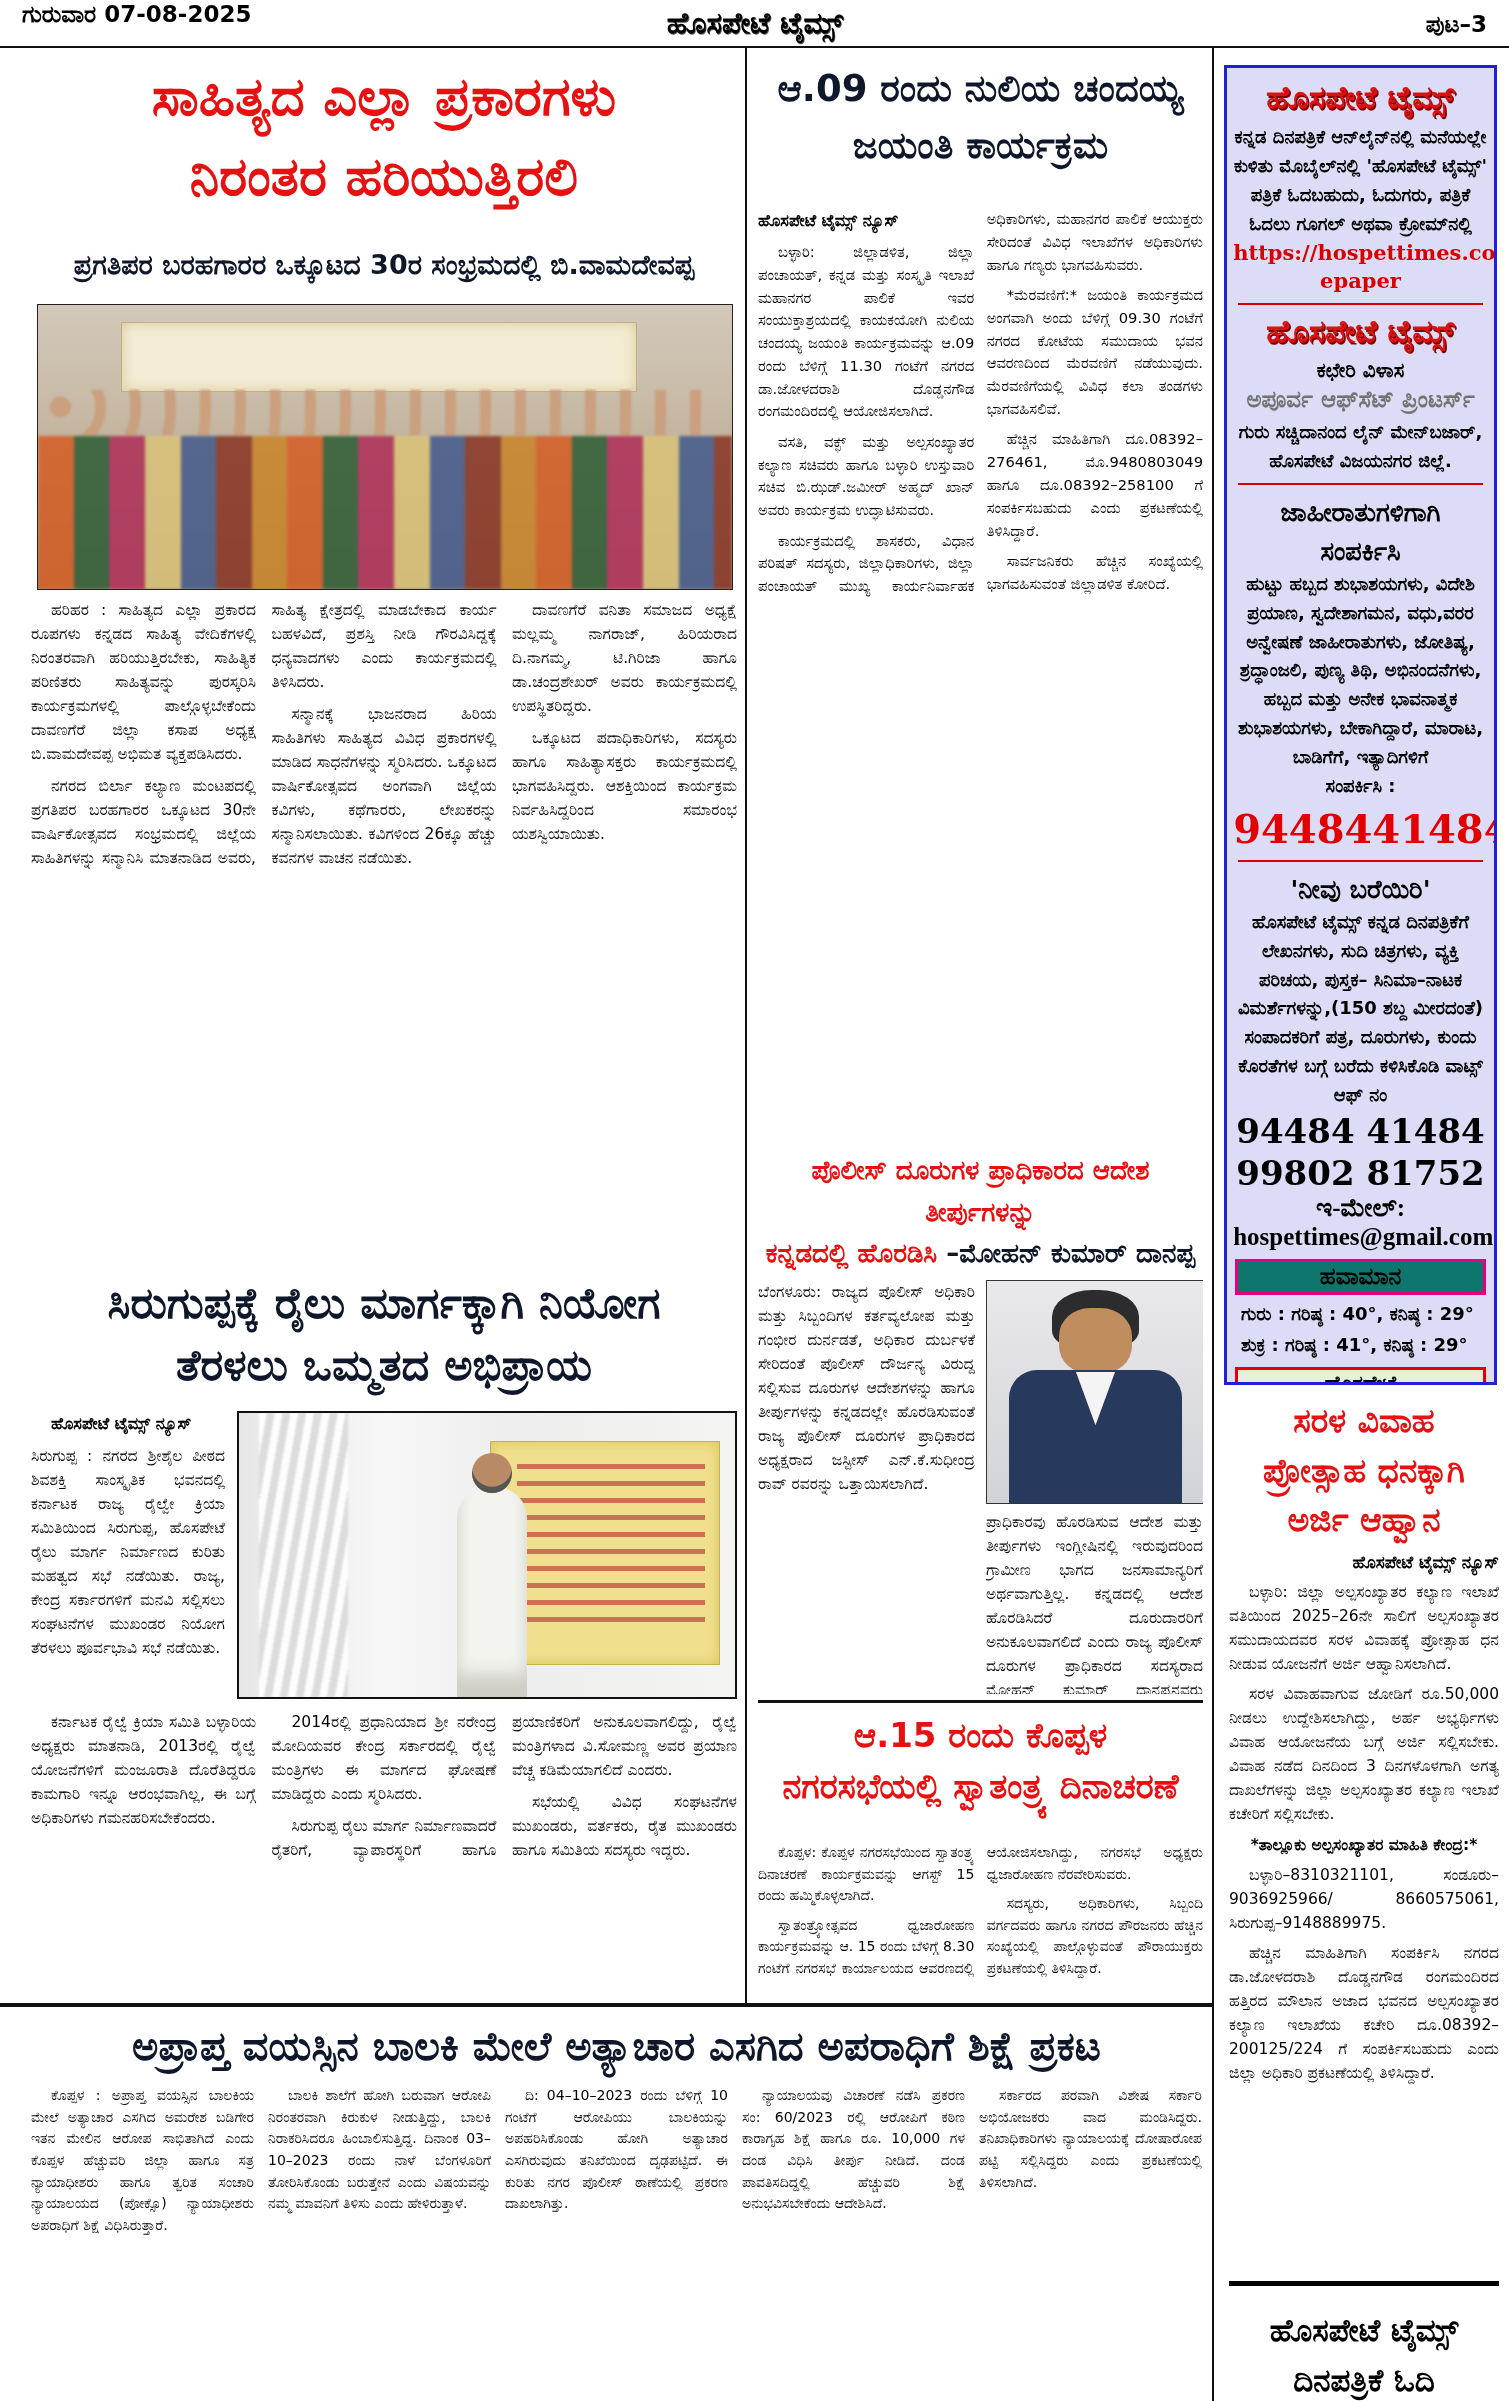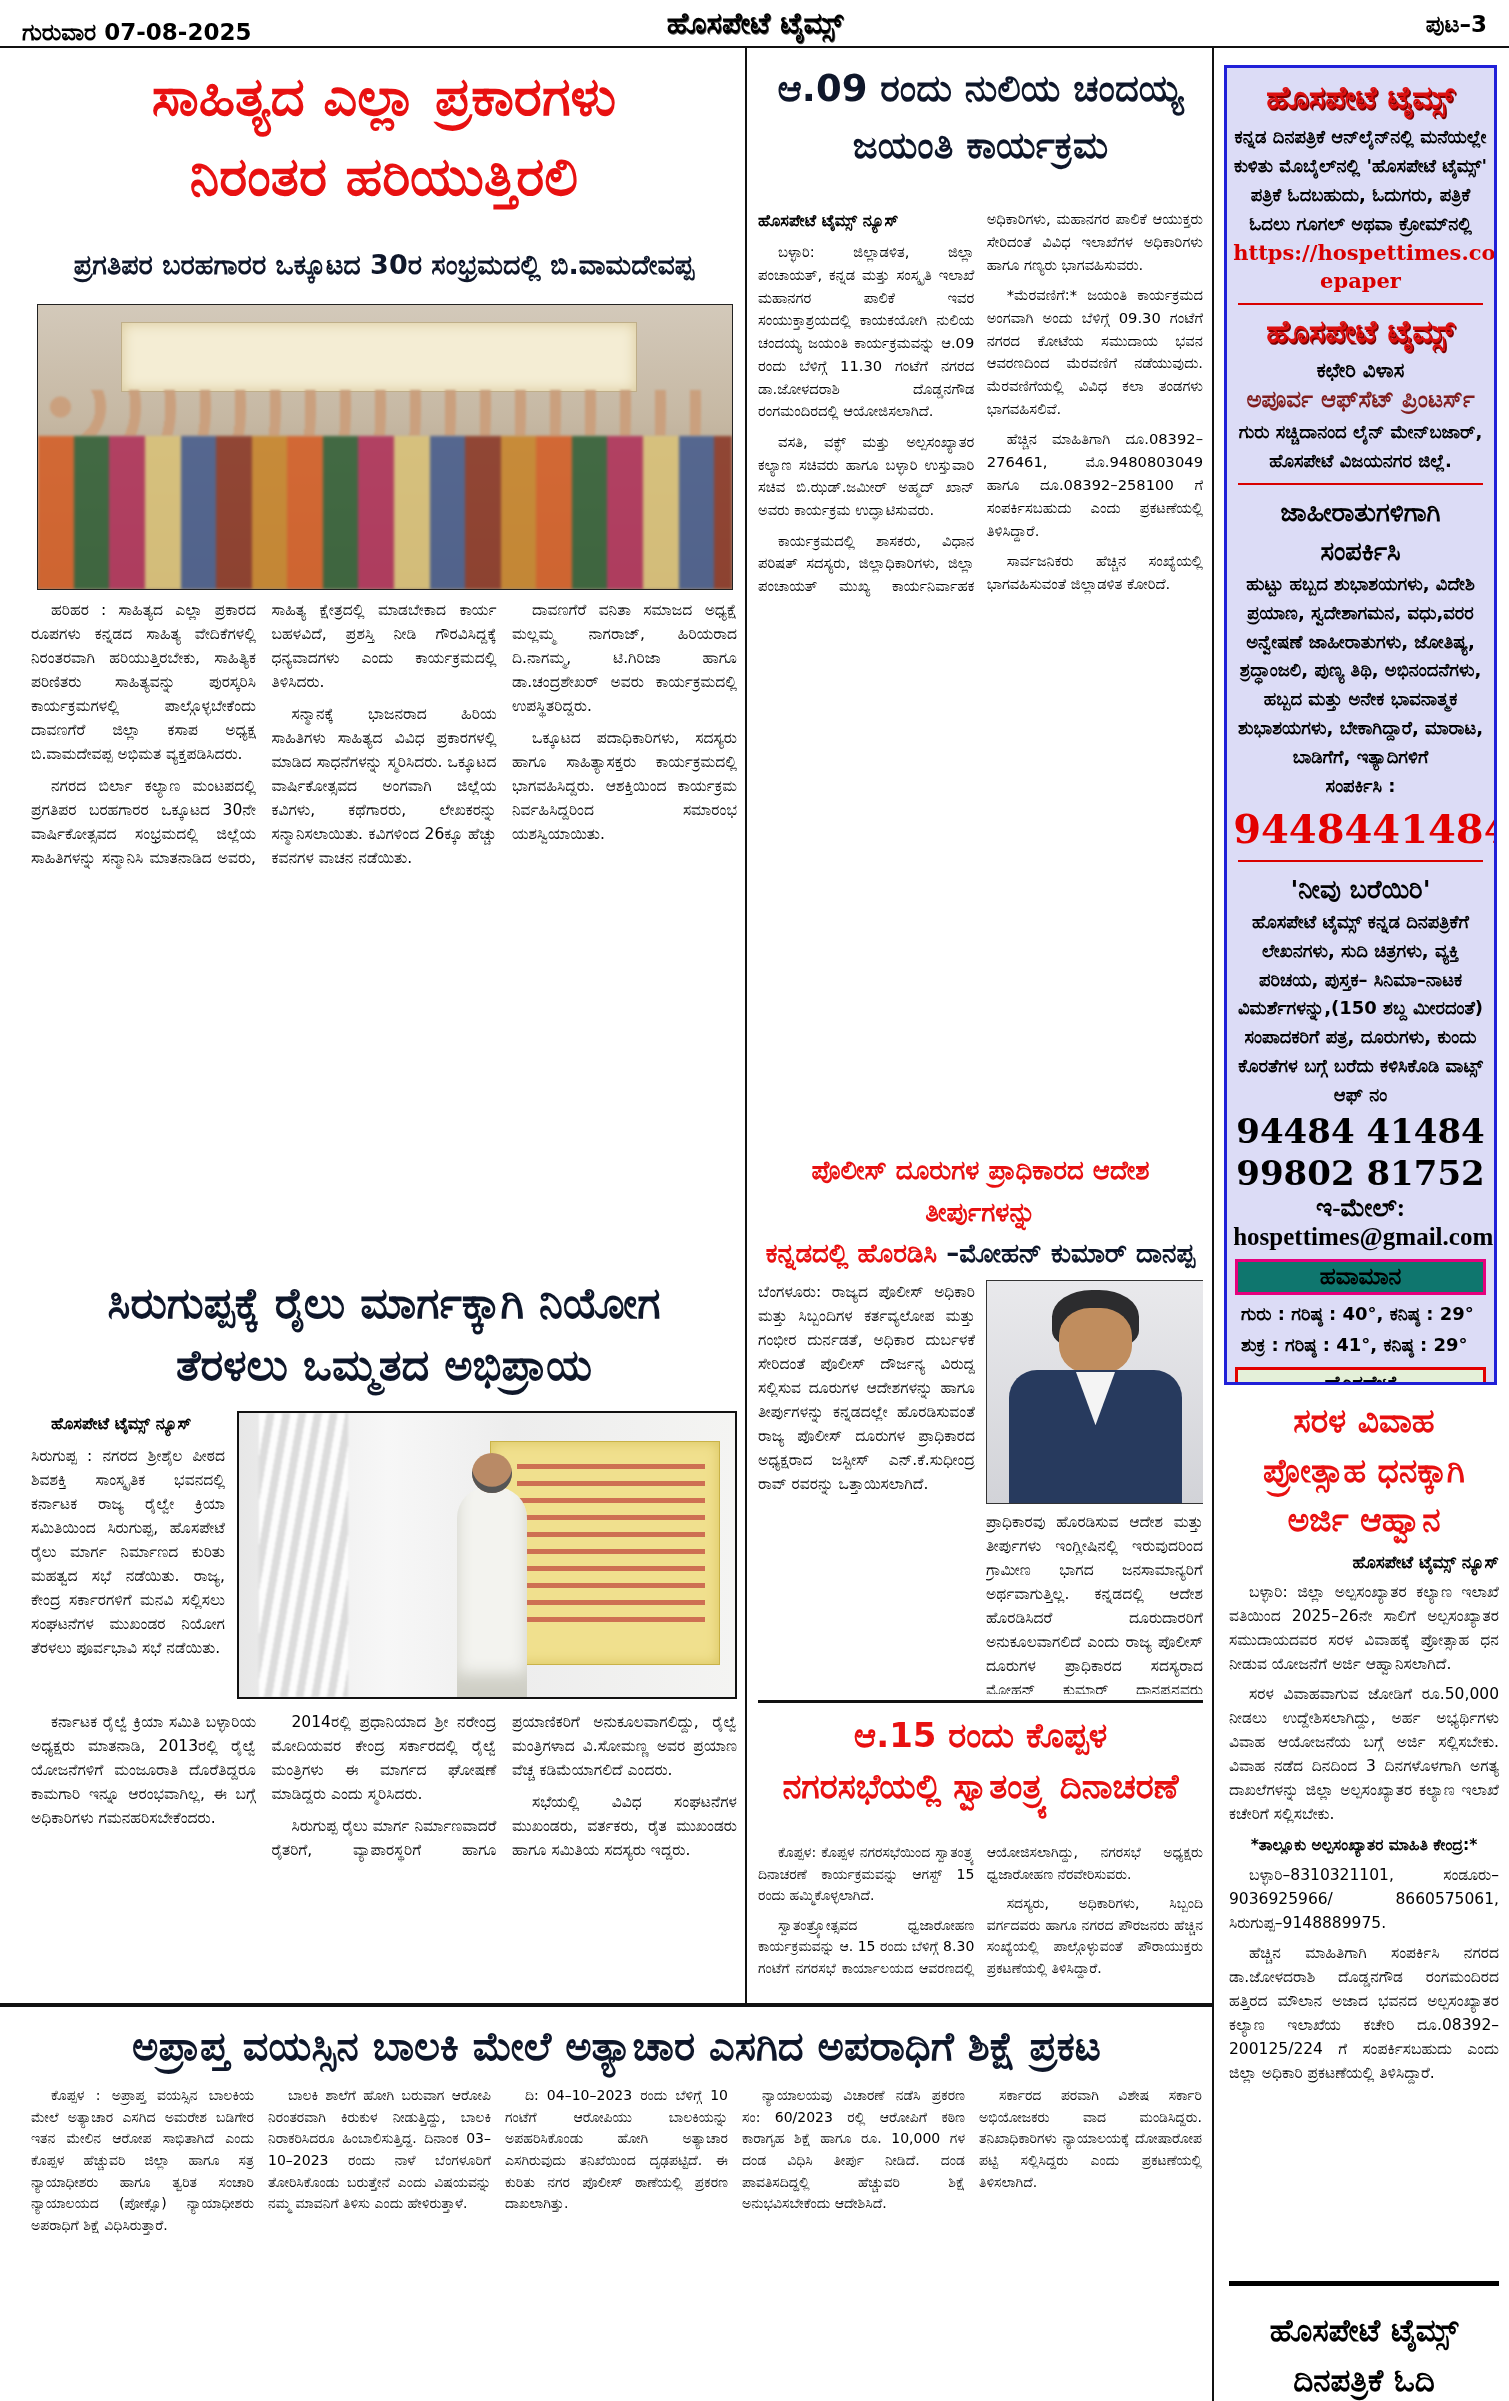--- a/index.html
+++ b/index.html
@@ -1,20 +1,20 @@
 <!DOCTYPE html>
 <html style="font-size:12.4px"><head>
 <meta charset="utf-8">
 <style>
   html,body{margin:0;padding:0;background:#9a9a9a;}
   #page{position:relative;width:1510px;height:2401px;background:#ffffff;margin:0 auto;
         font-family:"DejaVu Sans",sans-serif;color:#000;overflow:hidden;}
   
   #hdr{position:absolute;top:0;left:0;width:1510px;height:46px;border-bottom:2.3px solid #111;}
-  #hdr .date{position:absolute;left:22px;top:19px;font-size:23px;font-weight:bold;}
+  #hdr .date{position:absolute;left:22px;top:1px;font-size:23px;font-weight:bold;}
   #hdr .mast{position:absolute;left:0;right:0;top:6.2px;text-align:center;font-size:29px;font-weight:bold;
              text-shadow:0.8px 0.8px 0 #555;}
   #hdr .pageno{position:absolute;right:23px;top:11px;font-size:23px;font-weight:bold;}
   
   .vrule{position:absolute;width:2.3px;background:#111;}
   #vr1{left:745px;top:46px;height:1957px;}
   #vr2{left:1212px;top:46px;height:2355px;}
   #thickrule{position:absolute;left:0;top:2003px;width:1212px;height:3.9px;background:#111;}
   .redline{height:2.3px;background:#d90000;margin:7.7px 4.6px;}
   
@@ -75,21 +75,21 @@
   #c-head{position:absolute;left:31px;top:2016px;width:1171px;font-size:40px;}
   #c-body{position:absolute;left:31px;top:2085px;width:1171px;height:304px;column-count:5;column-gap:14px;
        overflow:hidden;font-size:14px;}
   
   #sb{position:absolute;left:1224px;top:65px;width:273px;height:1320px;border:3.9px solid #2020d8;
       background:#dcdcf6;box-sizing:border-box;padding:7.7px 6.2px;overflow:hidden;text-align:center;}
   .sb-logo{font-size:31px;font-weight:bold;color:#dd1010;text-shadow:1.5px 1.5px 0 #7d0000;margin:3.1px 0 7.7px;}
   .sb-txt{font-size:18px;font-weight:bold;line-height:1.6;}
   .sb-url{font-size:21px;font-weight:bold;color:#d90000;font-family:"DejaVu Serif",serif;line-height:1.35;}
   .sb-h1{font-size:20px;font-weight:bold;margin:4.6px 0;}
-  .sb-printer{font-size:23px;font-weight:bold;color:#7f1d1d;margin:1.5px 0 4.6px;}
+  .sb-printer{font-size:23px;font-weight:bold;color:#737373;margin:1.5px 0 4.6px;}
   .sb-big{font-size:25.6px;font-weight:bold;line-height:1.5;}
   .sb-phone-red{font-size:40px;font-weight:bold;color:#e30000;font-family:"DejaVu Serif",serif;margin:4.6px 0;}
   .sb-phone-blk{font-size:34px;font-weight:bold;font-family:"DejaVu Serif",serif;margin:1.5px 0;}
   .sb-email{font-size:25px;font-weight:bold;font-family:Liberation Serif, serif;}
   .wx-title{background:#0f766e;border:3.1px solid #e5007d;font-size:23px;font-weight:bold;margin:7.7px 1.5px 4.6px;padding:1.5px 0;}
   .wx-sub{background:#e4f0d9;border:3.1px solid #e30000;font-size:20px;font-weight:bold;margin:6.2px 1.5px 4.6px;padding:1.5px 0;}
   .wx-row{font-size:18px;font-weight:bold;text-align:left;padding-left:7.7px;line-height:1.7;}
   
   #d-head{position:absolute;left:1229px;top:1396px;width:270px;font-size:33px;line-height:1.5;}
   #d-date{position:absolute;left:1229px;top:1552px;width:270px;text-align:right;font-weight:bold;font-size:17px;}

